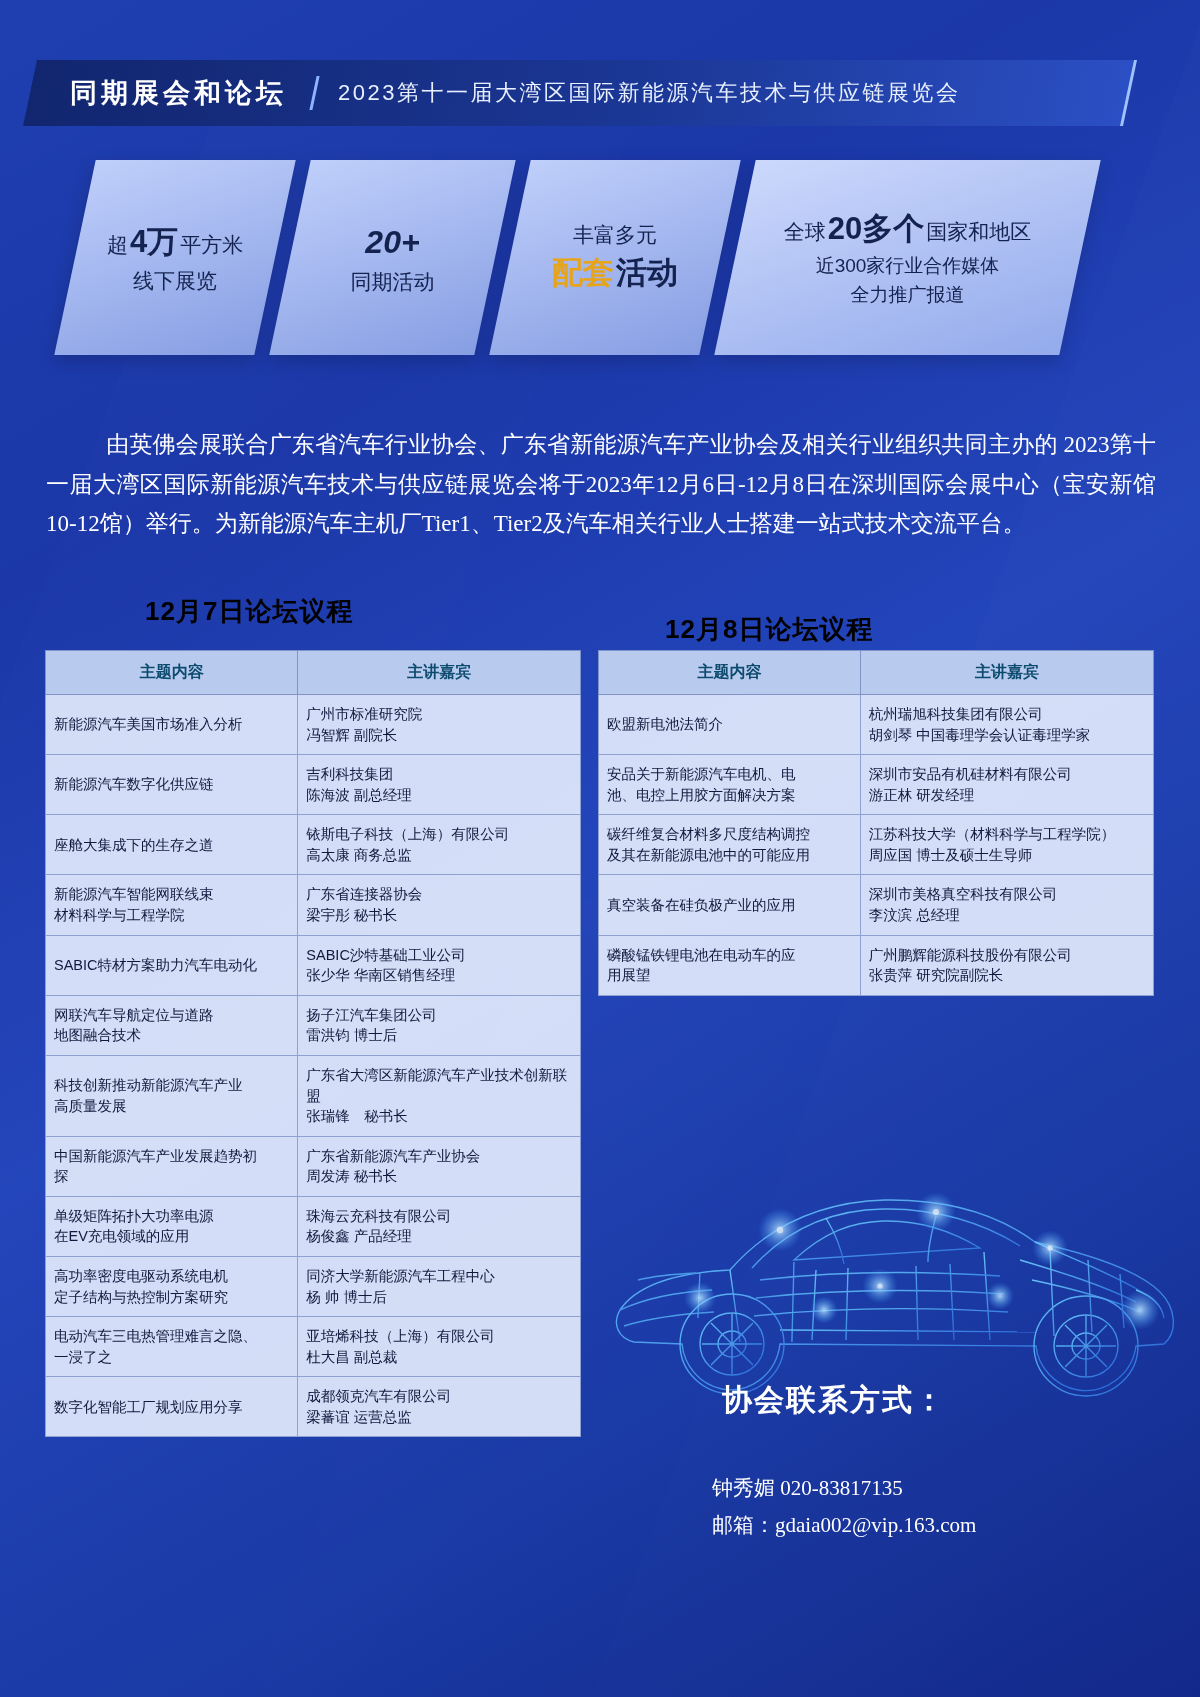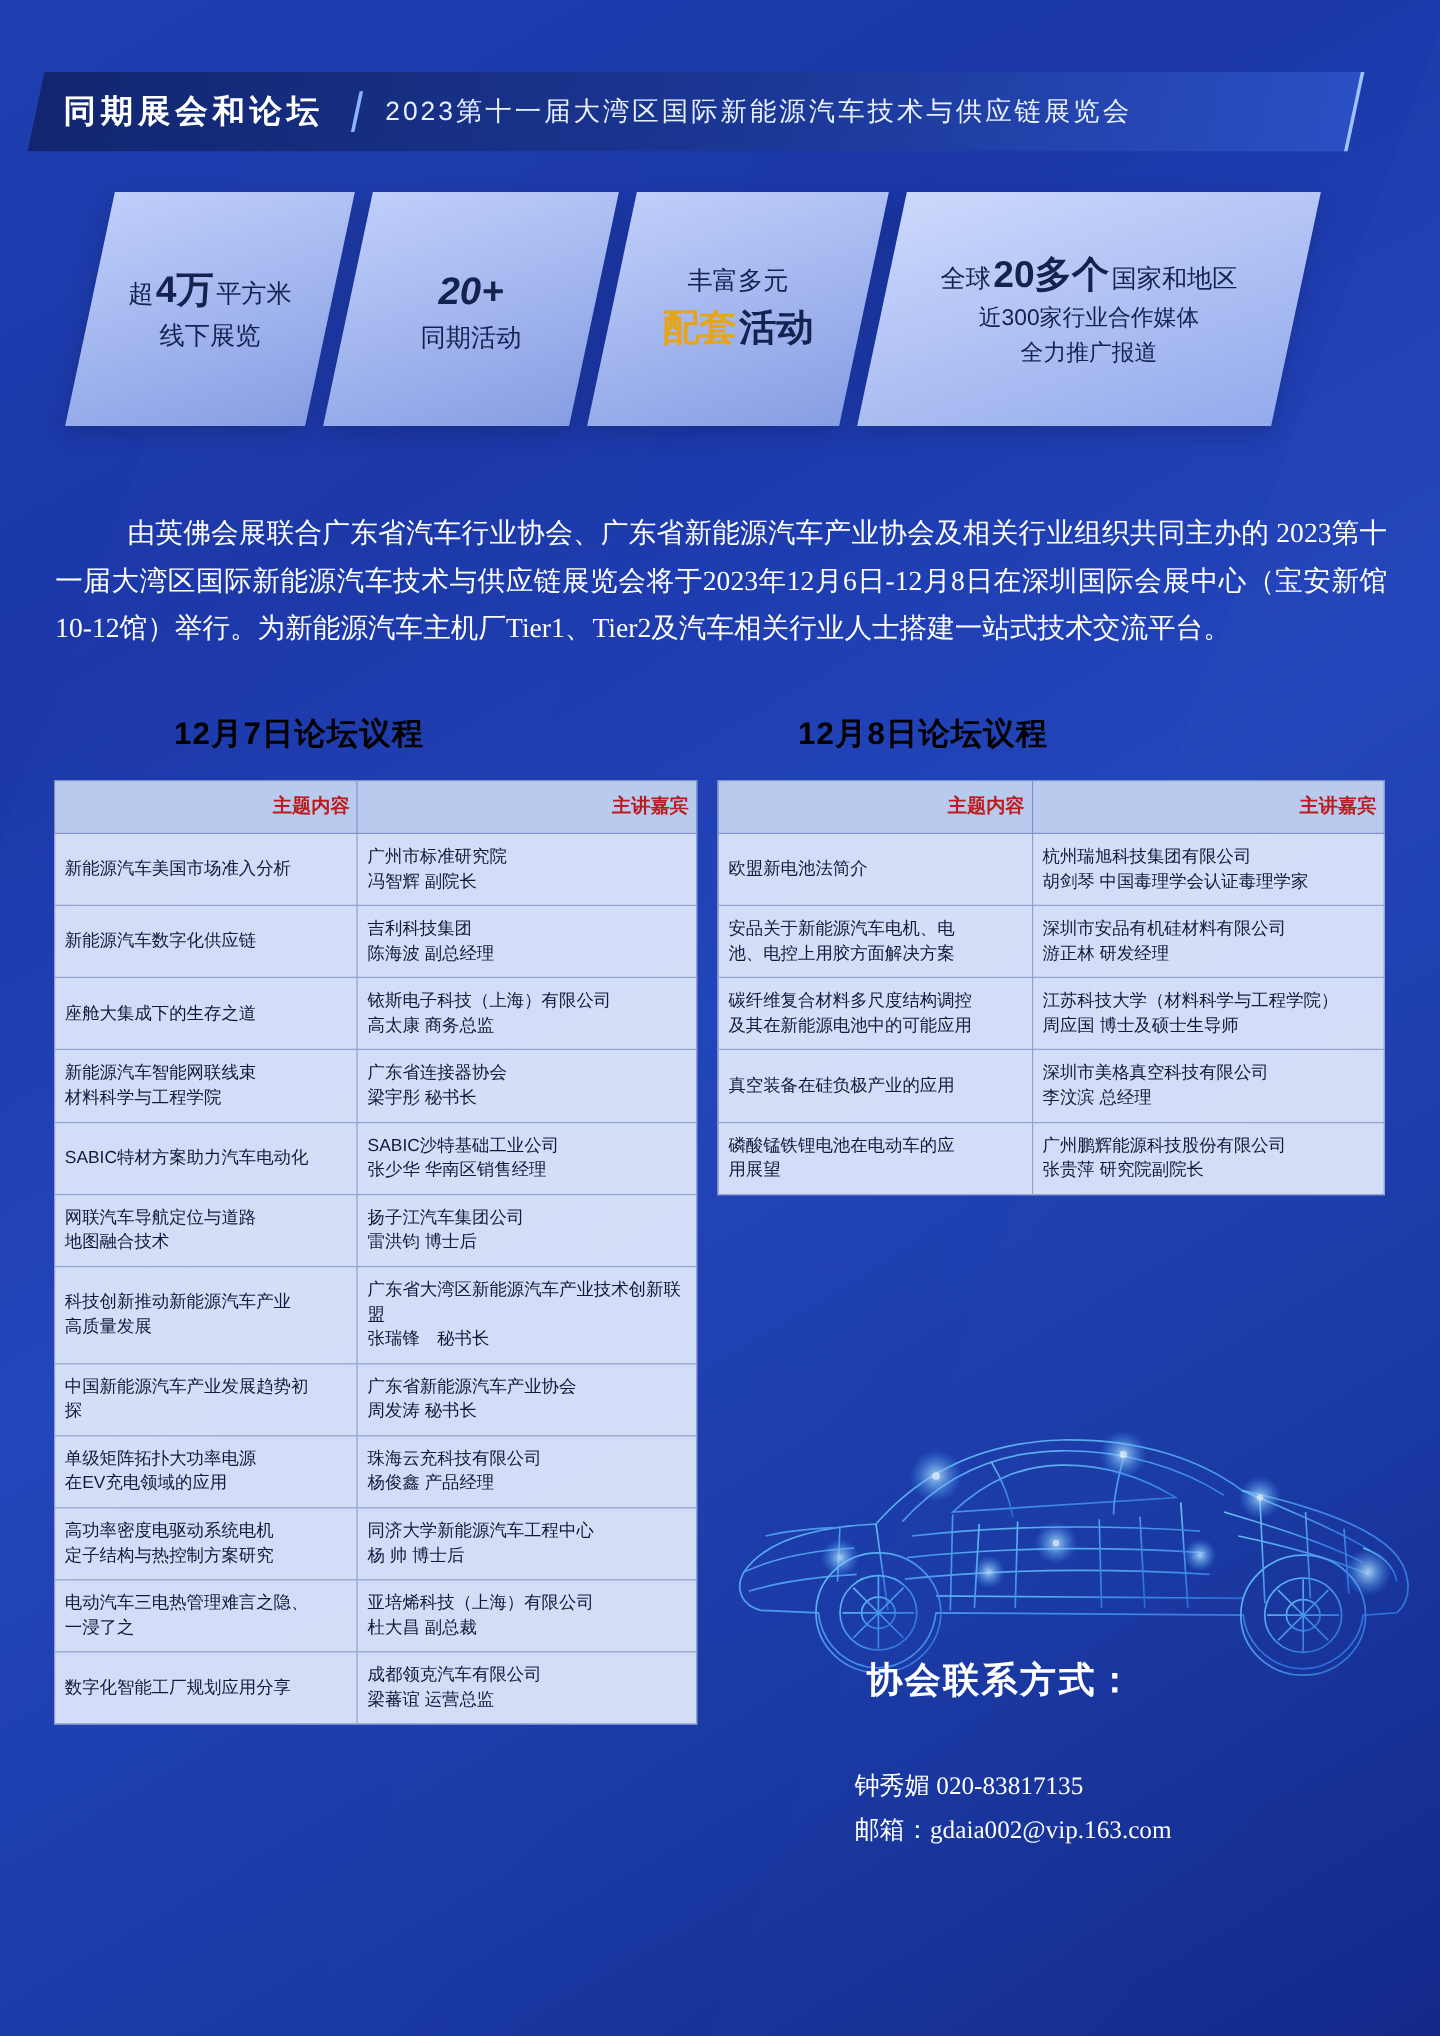--- a/index.html
+++ b/index.html
@@ -32,21 +32,21 @@
     background: linear-gradient(90deg, #12266f 0%, #1b3795 55%, #2b4fc4 100%);
     transform: skewX(-12deg);
     border-right: 3px solid #9fc3ff;
   }
   .header-inner {
     position: absolute; left: 30px; top: 0; width: 1100px; height: 66px;
     display: flex; align-items: center;
   }
   .hdr-title {
     color: #ffffff; font-size: 27px; font-weight: bold; letter-spacing: 4px;
-    margin-left: 23px; white-space: nowrap;
+    margin-left: 40px; white-space: nowrap;
   }
   .hdr-divider {
     width: 3px; height: 34px; background: #8fb4ff; margin: 0 22px 0 26px;
     transform: skewX(-12deg);
   }
   .hdr-sub {
     color: #e8f0ff; font-size: 22px; letter-spacing: 2.5px; white-space: nowrap;
   }
 
   
@@ -86,32 +86,32 @@
     text-align: justify;
   }
   .intro .indent { display: inline-block; width: 60px; }
 
   
   .agenda-title {
     position: absolute; color: #000000; font-size: 26px; font-weight: bold;
     letter-spacing: 1px;
   }
   .t1 { left: 145px; top: 594px; }
-  .t2 { left: 665px; top: 594px; }
+  .t2 { left: 665px; top: 612px; }
 
   table.agenda {
     position: absolute;
     border-collapse: collapse;
     background: rgba(226,234,252,0.93);
     font-family: "Liberation Sans", sans-serif;
   }
   table.agenda th {
     background: rgba(183,200,238,0.95);
-    color: #b91c1c; font-size: 16px; font-weight: bold;
-    padding: 11px 6px; border: 1px solid #7f93c8; text-align: right;
+    color: #0c4a6e; font-size: 16px; font-weight: bold;
+    padding: 11px 6px; border: 1px solid #7f93c8; text-align: center;
   }
   table.agenda td {
     color: #111a3d; font-size: 14.5px; line-height: 1.42;
     padding: 9px 8px; border: 1px solid #8fa1d0; vertical-align: middle;
   }
   table.agenda td.topic { width: 250px; }
   table.agenda td.guest { width: 280px; }
   .tbl1 { left: 45px; top: 650px; width: 536px; }
   .tbl2 { left: 598px; top: 650px; width: 556px; }
   .tbl2 td.topic { width: 230px; }

